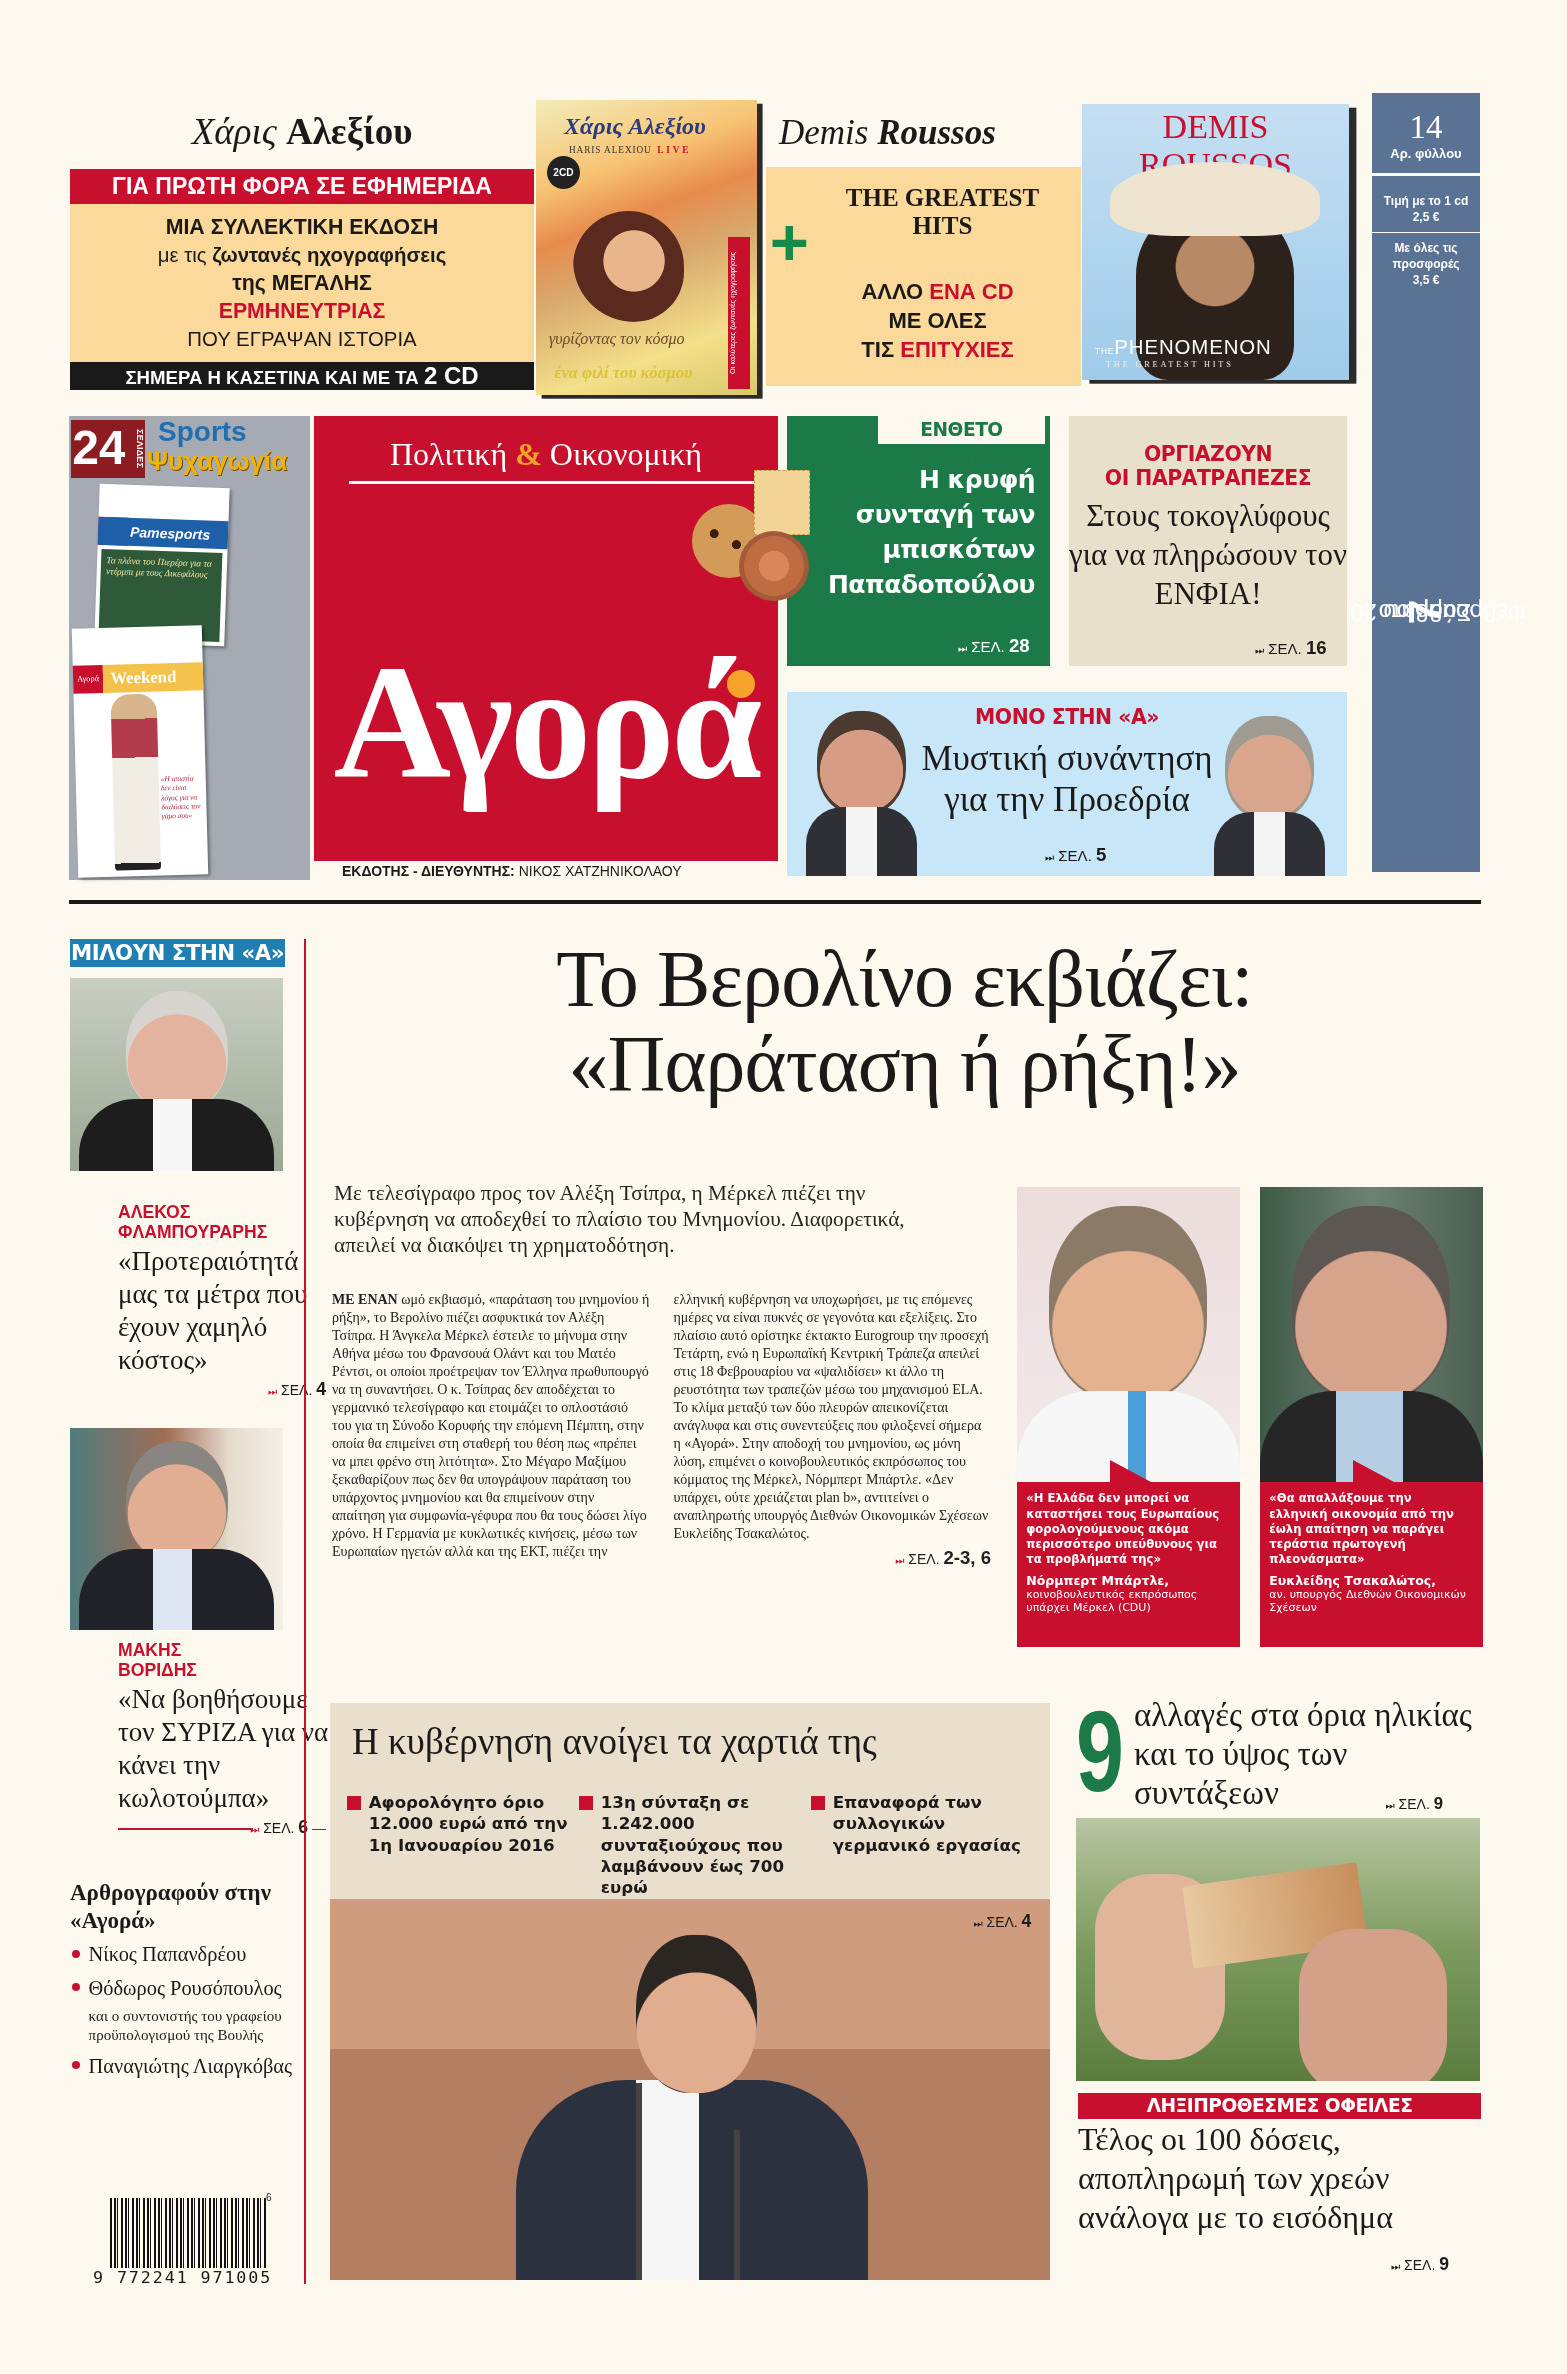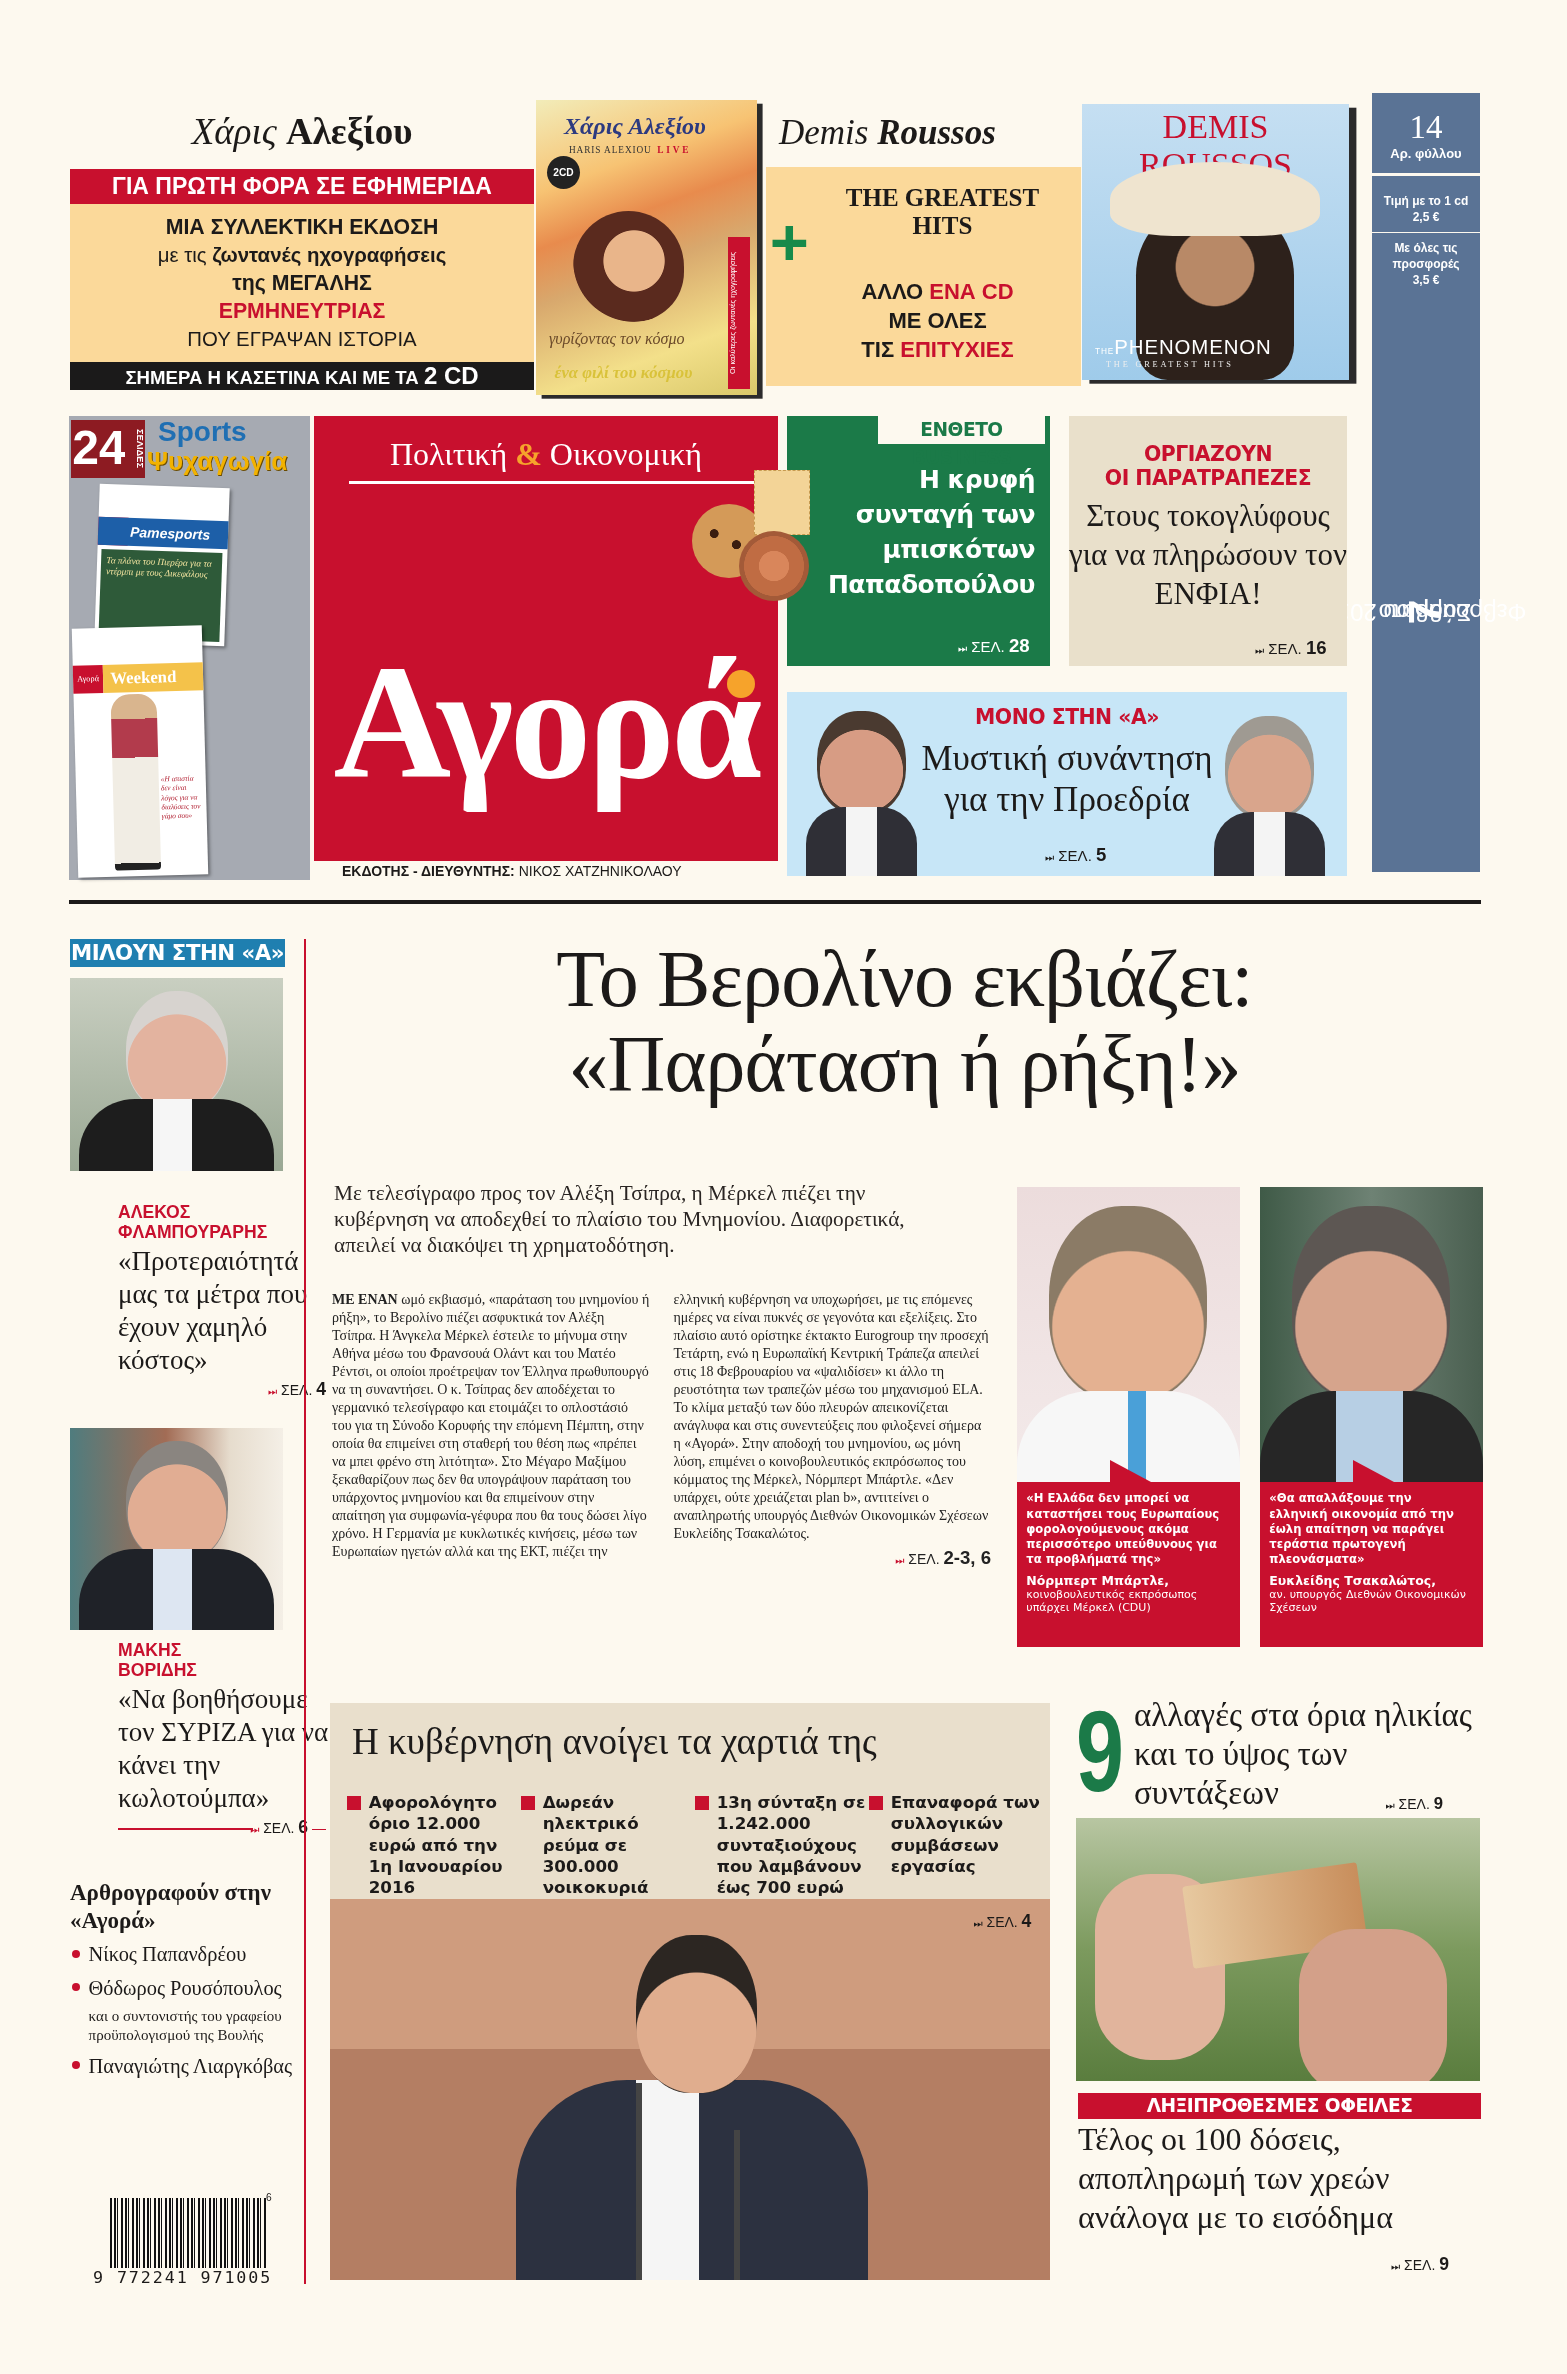--- a/index.html
+++ b/index.html
@@ -372,23 +372,22 @@
 </div>
 
 <div class="abs gov">
   <div class="tsipras-body"></div>
   <div class="tsipras-head"></div>
   <div class="mic" style="left:306px"></div>
   <div class="mic" style="left:404px;top:427px"></div>
   <div class="h">Η κυβέρνηση ανοίγει τα χαρτιά της</div>
   <div class="bullets">
     <div>Αφορολόγητο όριο 12.000 ευρώ από την 1η Ιανουαρίου 2016</div>
-    <div>Δωρεάν ηλεκτρικό ρεύμα σε 300.000 νοικοκυριά</div>
     <div>13η σύνταξη σε 1.242.000 συνταξιούχους που λαμβάνουν έως 700 ευρώ</div>
-    <div>Επαναφορά των συλλογικών συμβάσεων εργασίας</div>
+    <div>Επαναφορά των συλλογικών γερμανικό εργασίας</div>
   </div>
   <div class="pg"><span style="font-size:10.2px">⏭</span> <span>ΣΕΛ.</span> <b>4</b></div>
 </div>
 
 <div class="abs pension">
   <div class="nine">9</div>
   <div class="h">αλλαγές στα όρια ηλικίας και το ύψος των συντάξεων</div>
   <div class="pg"><span style="font-size:10.2px">⏭</span> <span>ΣΕΛ.</span> <b>9</b></div>
 </div>
 <div class="abs euro-photo">

